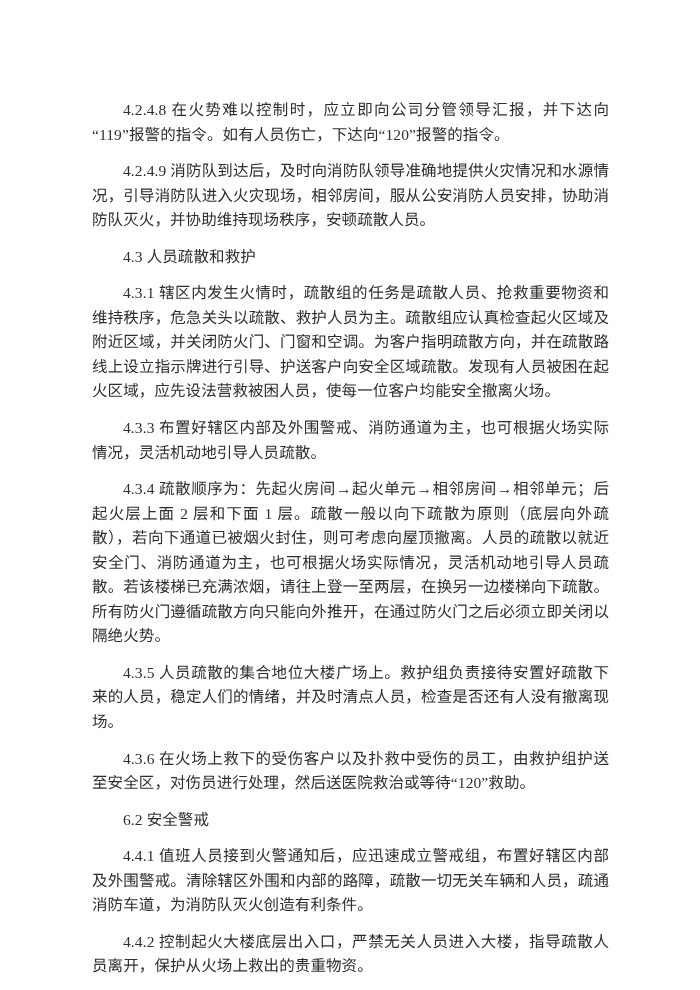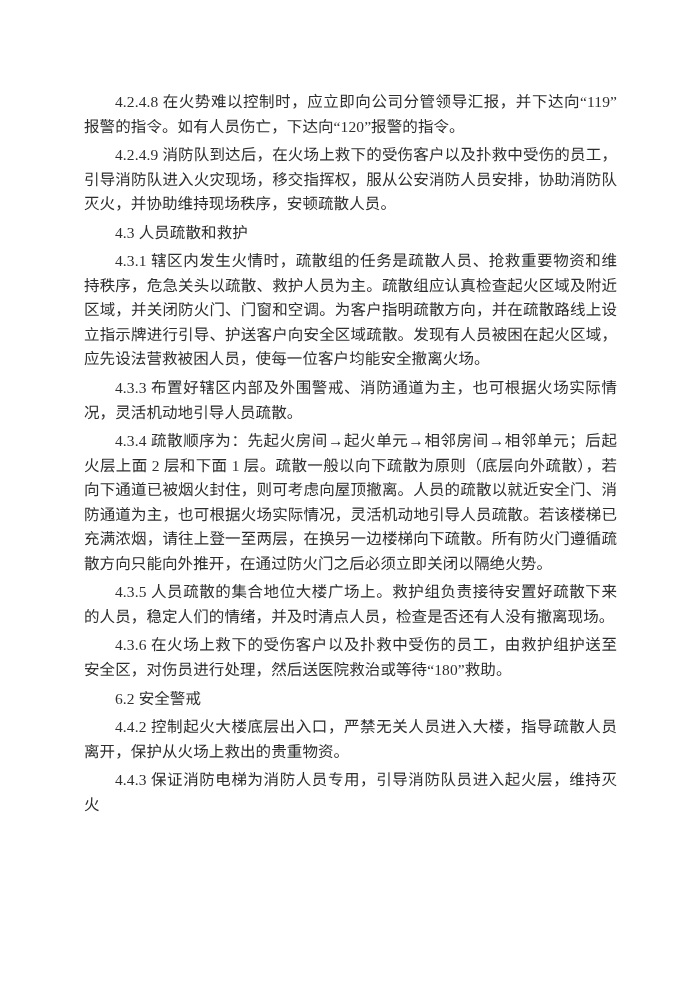--- a/index.html
+++ b/index.html
@@ -20,35 +20,36 @@
     top: 86px;
     width: 541px;
     font-family: "Liberation Serif", "DejaVu Serif", serif;
     font-size: 15.5px;
     line-height: 24.55px;
     color: #2e2e2e;
     text-align: justify;
     letter-spacing: 0.1px;
   }
   .doc-content p {
-    margin: 4px;
+    margin: 12px;
     padding: 0;
     text-indent: 2em;
   }
 </style>
 </head>
 <body>
 
 <div class="page">
   <div class="doc-content">
     <p>4.2.4.8 在火势难以控制时，应立即向公司分管领导汇报，并下达向“119”报警的指令。如有人员伤亡，下达向“120”报警的指令。</p>
-    <p>4.2.4.9 消防队到达后，在火场上救下的受伤客户以及扑救中受伤的员工，引导消防队进入火灾现场，移交指挥权，服从公安消防人员安排，协助消防队灭火，并协助维持现场秩序，安顿疏散人员。</p>
+    <p>4.2.4.9 消防队到达后，及时向消防队领导准确地提供火灾情况和水源情况，引导消防队进入火灾现场，相邻房间，服从公安消防人员安排，协助消防队灭火，并协助维持现场秩序，安顿疏散人员。</p>
     <p>4.3 人员疏散和救护</p>
     <p>4.3.1 辖区内发生火情时，疏散组的任务是疏散人员、抢救重要物资和维持秩序，危急关头以疏散、救护人员为主。疏散组应认真检查起火区域及附近区域，并关闭防火门、门窗和空调。为客户指明疏散方向，并在疏散路线上设立指示牌进行引导、护送客户向安全区域疏散。发现有人员被困在起火区域，应先设法营救被困人员，使每一位客户均能安全撤离火场。</p>
     <p>4.3.3 布置好辖区内部及外围警戒、消防通道为主，也可根据火场实际情况，灵活机动地引导人员疏散。</p>
     <p>4.3.4 疏散顺序为：先起火房间→起火单元→相邻房间→相邻单元；后起火层上面 2 层和下面 1 层。疏散一般以向下疏散为原则（底层向外疏散），若向下通道已被烟火封住，则可考虑向屋顶撤离。人员的疏散以就近安全门、消防通道为主，也可根据火场实际情况，灵活机动地引导人员疏散。若该楼梯已充满浓烟，请往上登一至两层，在换另一边楼梯向下疏散。所有防火门遵循疏散方向只能向外推开，在通过防火门之后必须立即关闭以隔绝火势。</p>
     <p>4.3.5 人员疏散的集合地位大楼广场上。救护组负责接待安置好疏散下来的人员，稳定人们的情绪，并及时清点人员，检查是否还有人没有撤离现场。</p>
-    <p>4.3.6 在火场上救下的受伤客户以及扑救中受伤的员工，由救护组护送至安全区，对伤员进行处理，然后送医院救治或等待“180”救助。</p>
+    <p>4.3.6 在火场上救下的受伤客户以及扑救中受伤的员工，由救护组护送至安全区，对伤员进行处理，然后送医院救治或等待“120”救助。</p>
     <p>6.2 安全警戒</p>
+    <p>4.4.1 值班人员接到火警通知后，应迅速成立警戒组，布置好辖区内部及外围警戒。清除辖区外围和内部的路障，疏散一切无关车辆和人员，疏通消防车道，为消防队灭火创造有利条件。</p>
     <p>4.4.2 控制起火大楼底层出入口，严禁无关人员进入大楼，指导疏散人员离开，保护从火场上救出的贵重物资。</p>
     <p>4.4.3 保证消防电梯为消防人员专用，引导消防队员进入起火层，维持灭火</p>
   </div>
 </div>
 
 </body></html>

